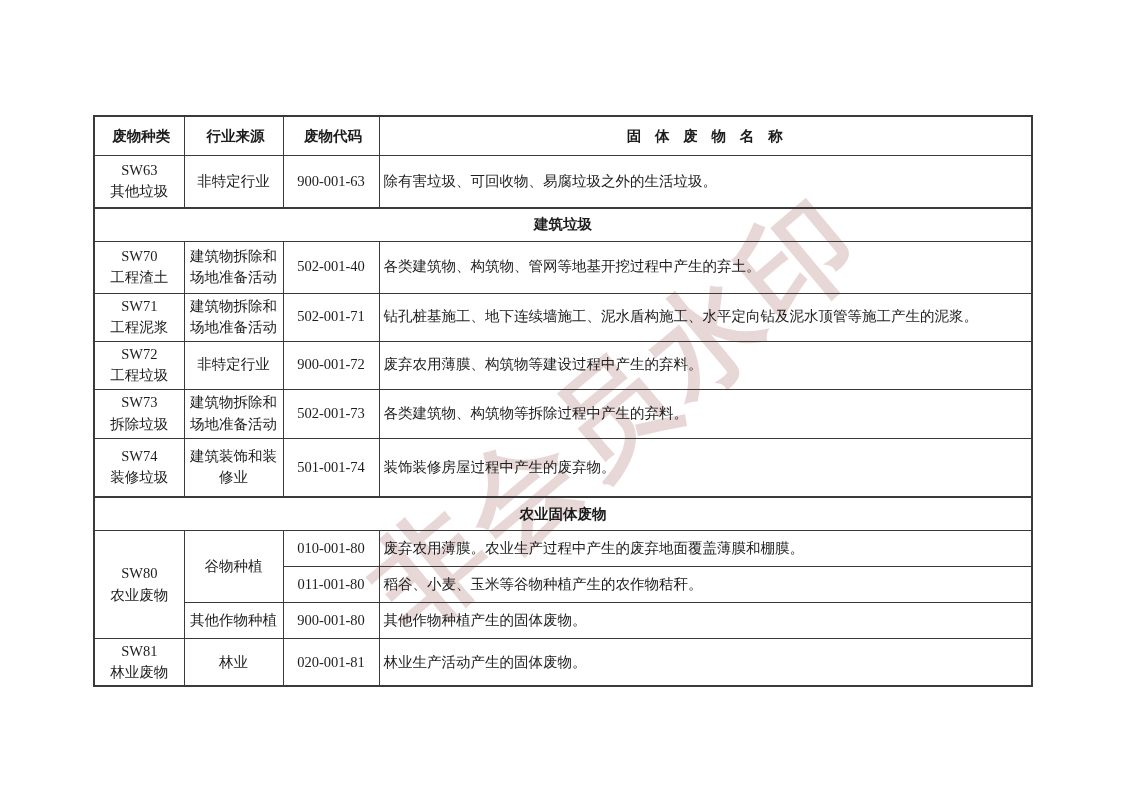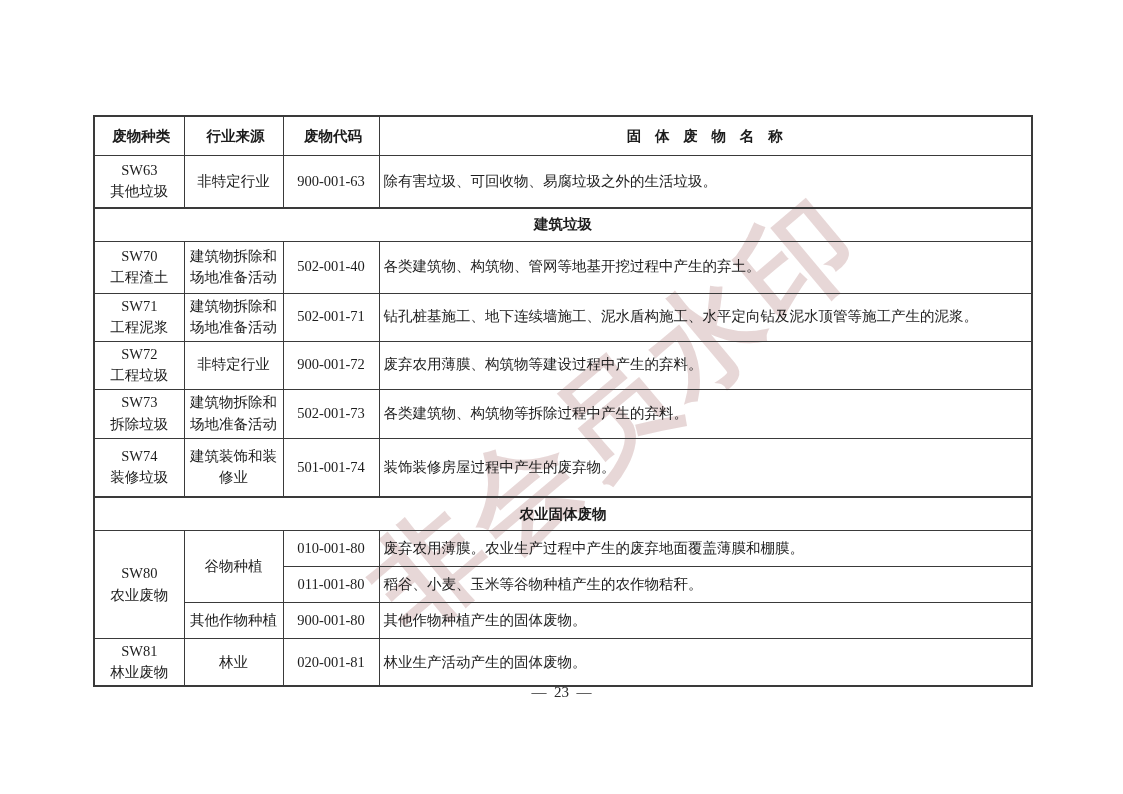--- a/index.html
+++ b/index.html
@@ -216,15 +216,14 @@
           <div>SW81</div>
           <div>林业废物</div>
         </td>
         <td class="cell-source">林业</td>
         <td class="cell-code">020-001-81</td>
         <td class="cell-desc">林业生产活动产生的固体废物。</td>
       </tr>
     </tbody>
   </table>
 
-  <div class="footer">—  23  —</div>
 
 </div>
 
 </body></html>

